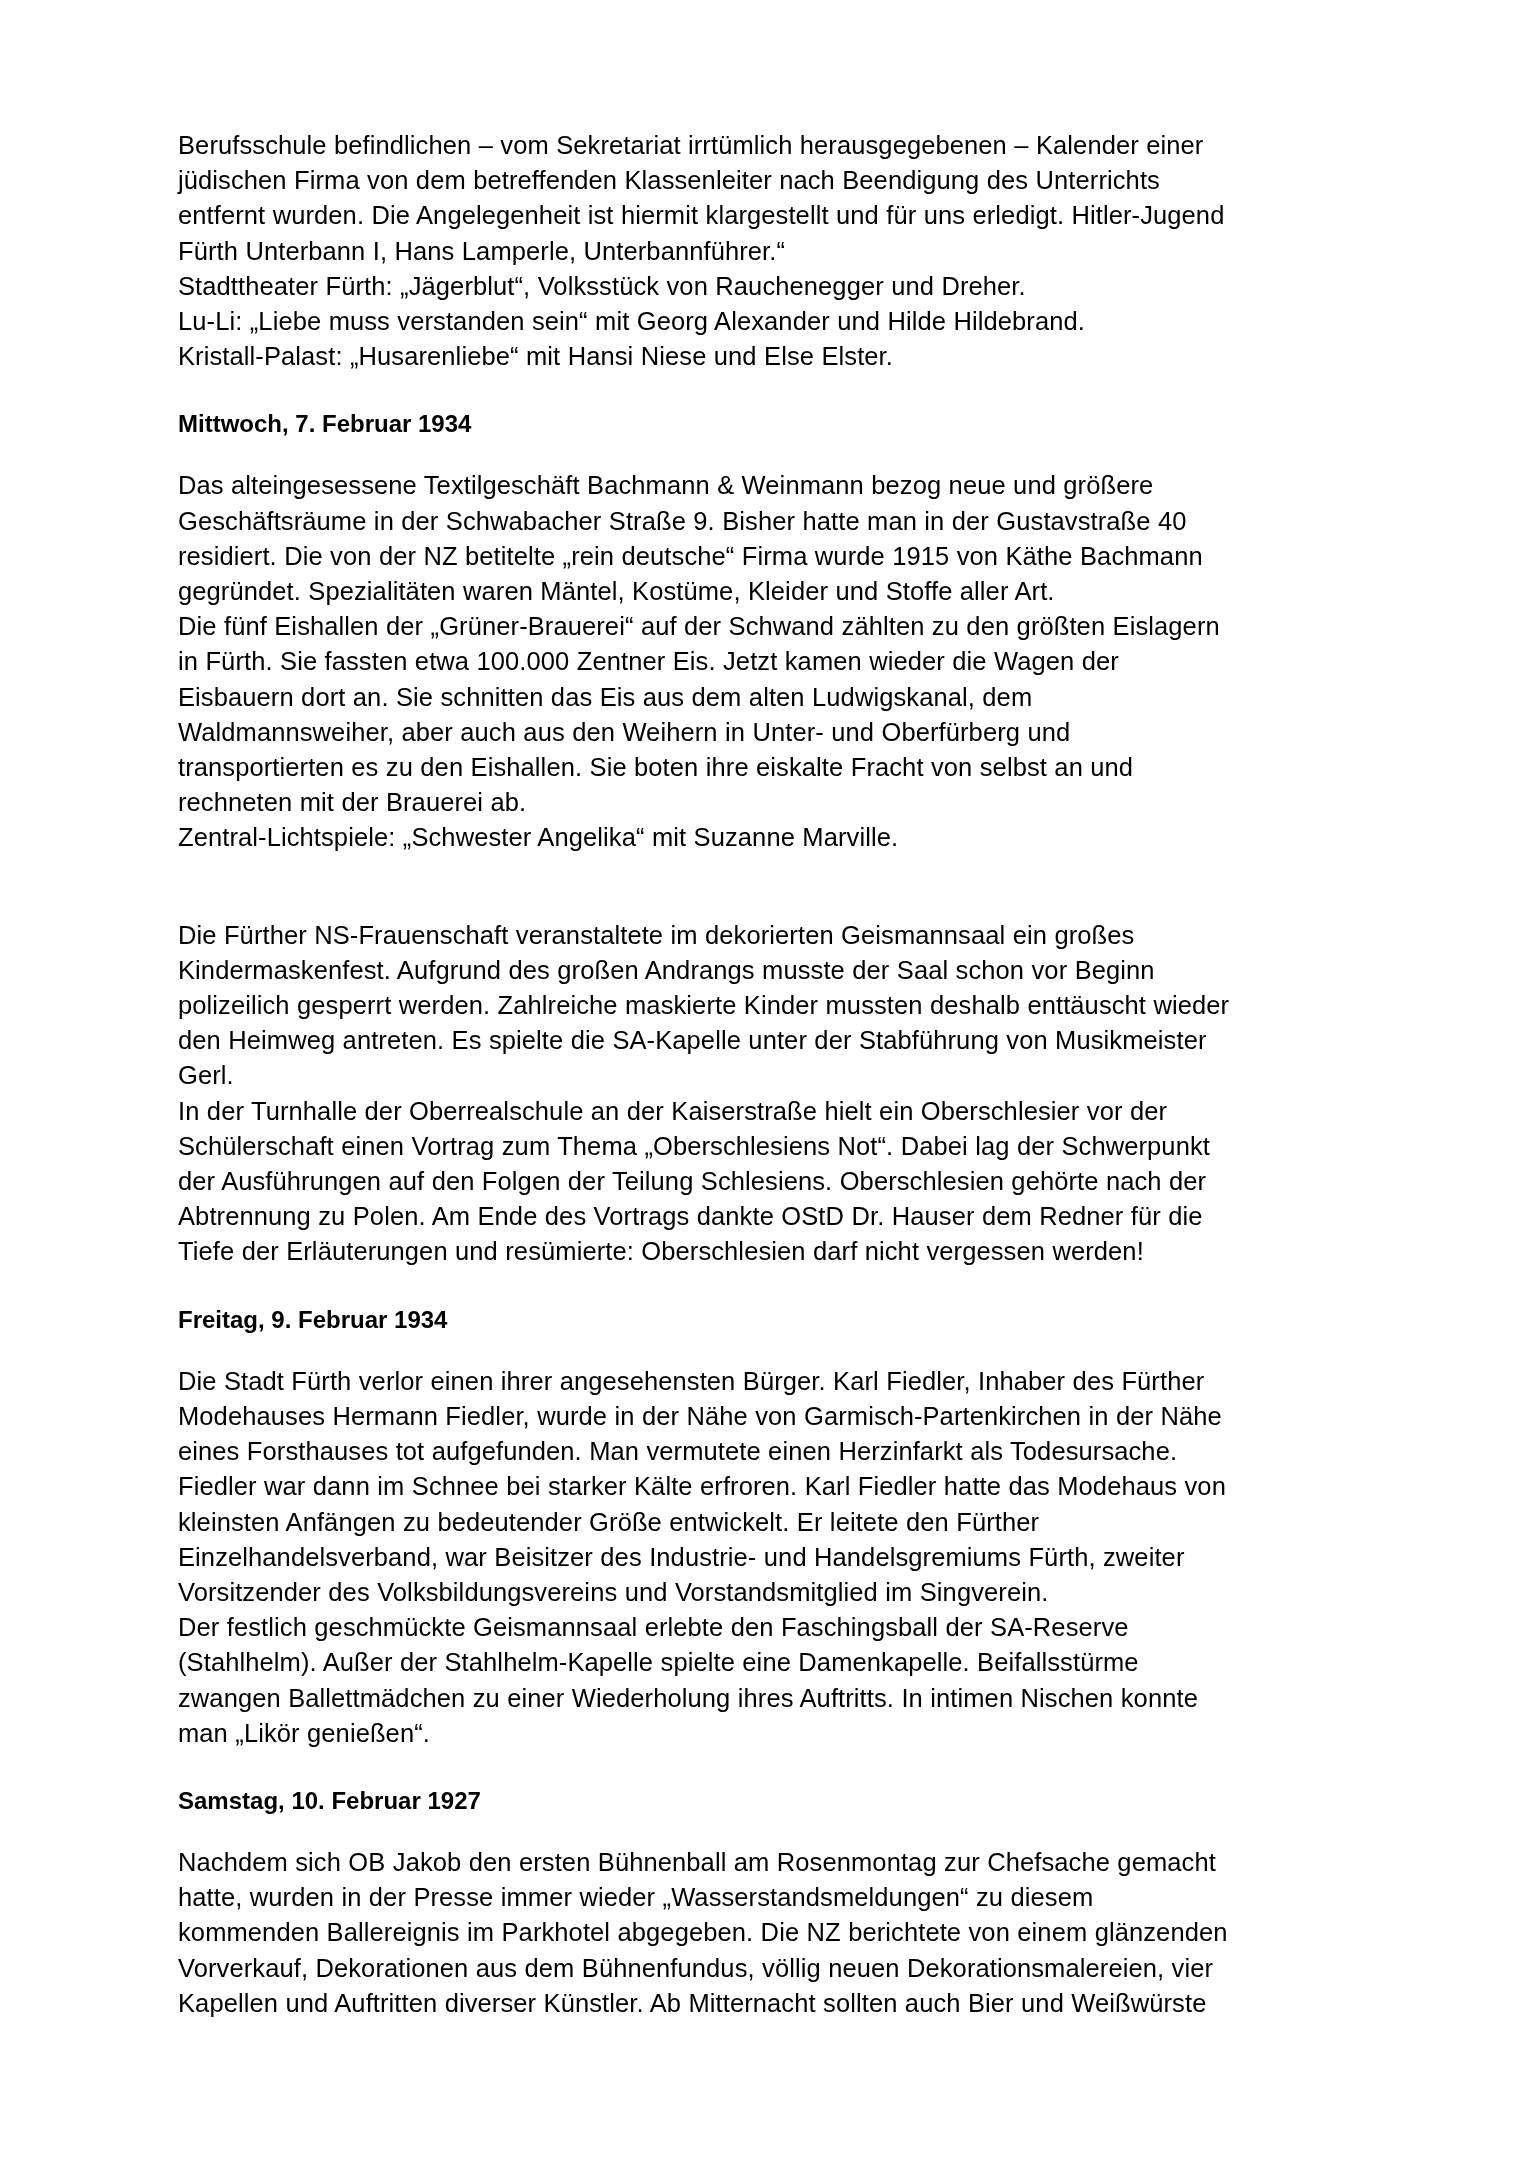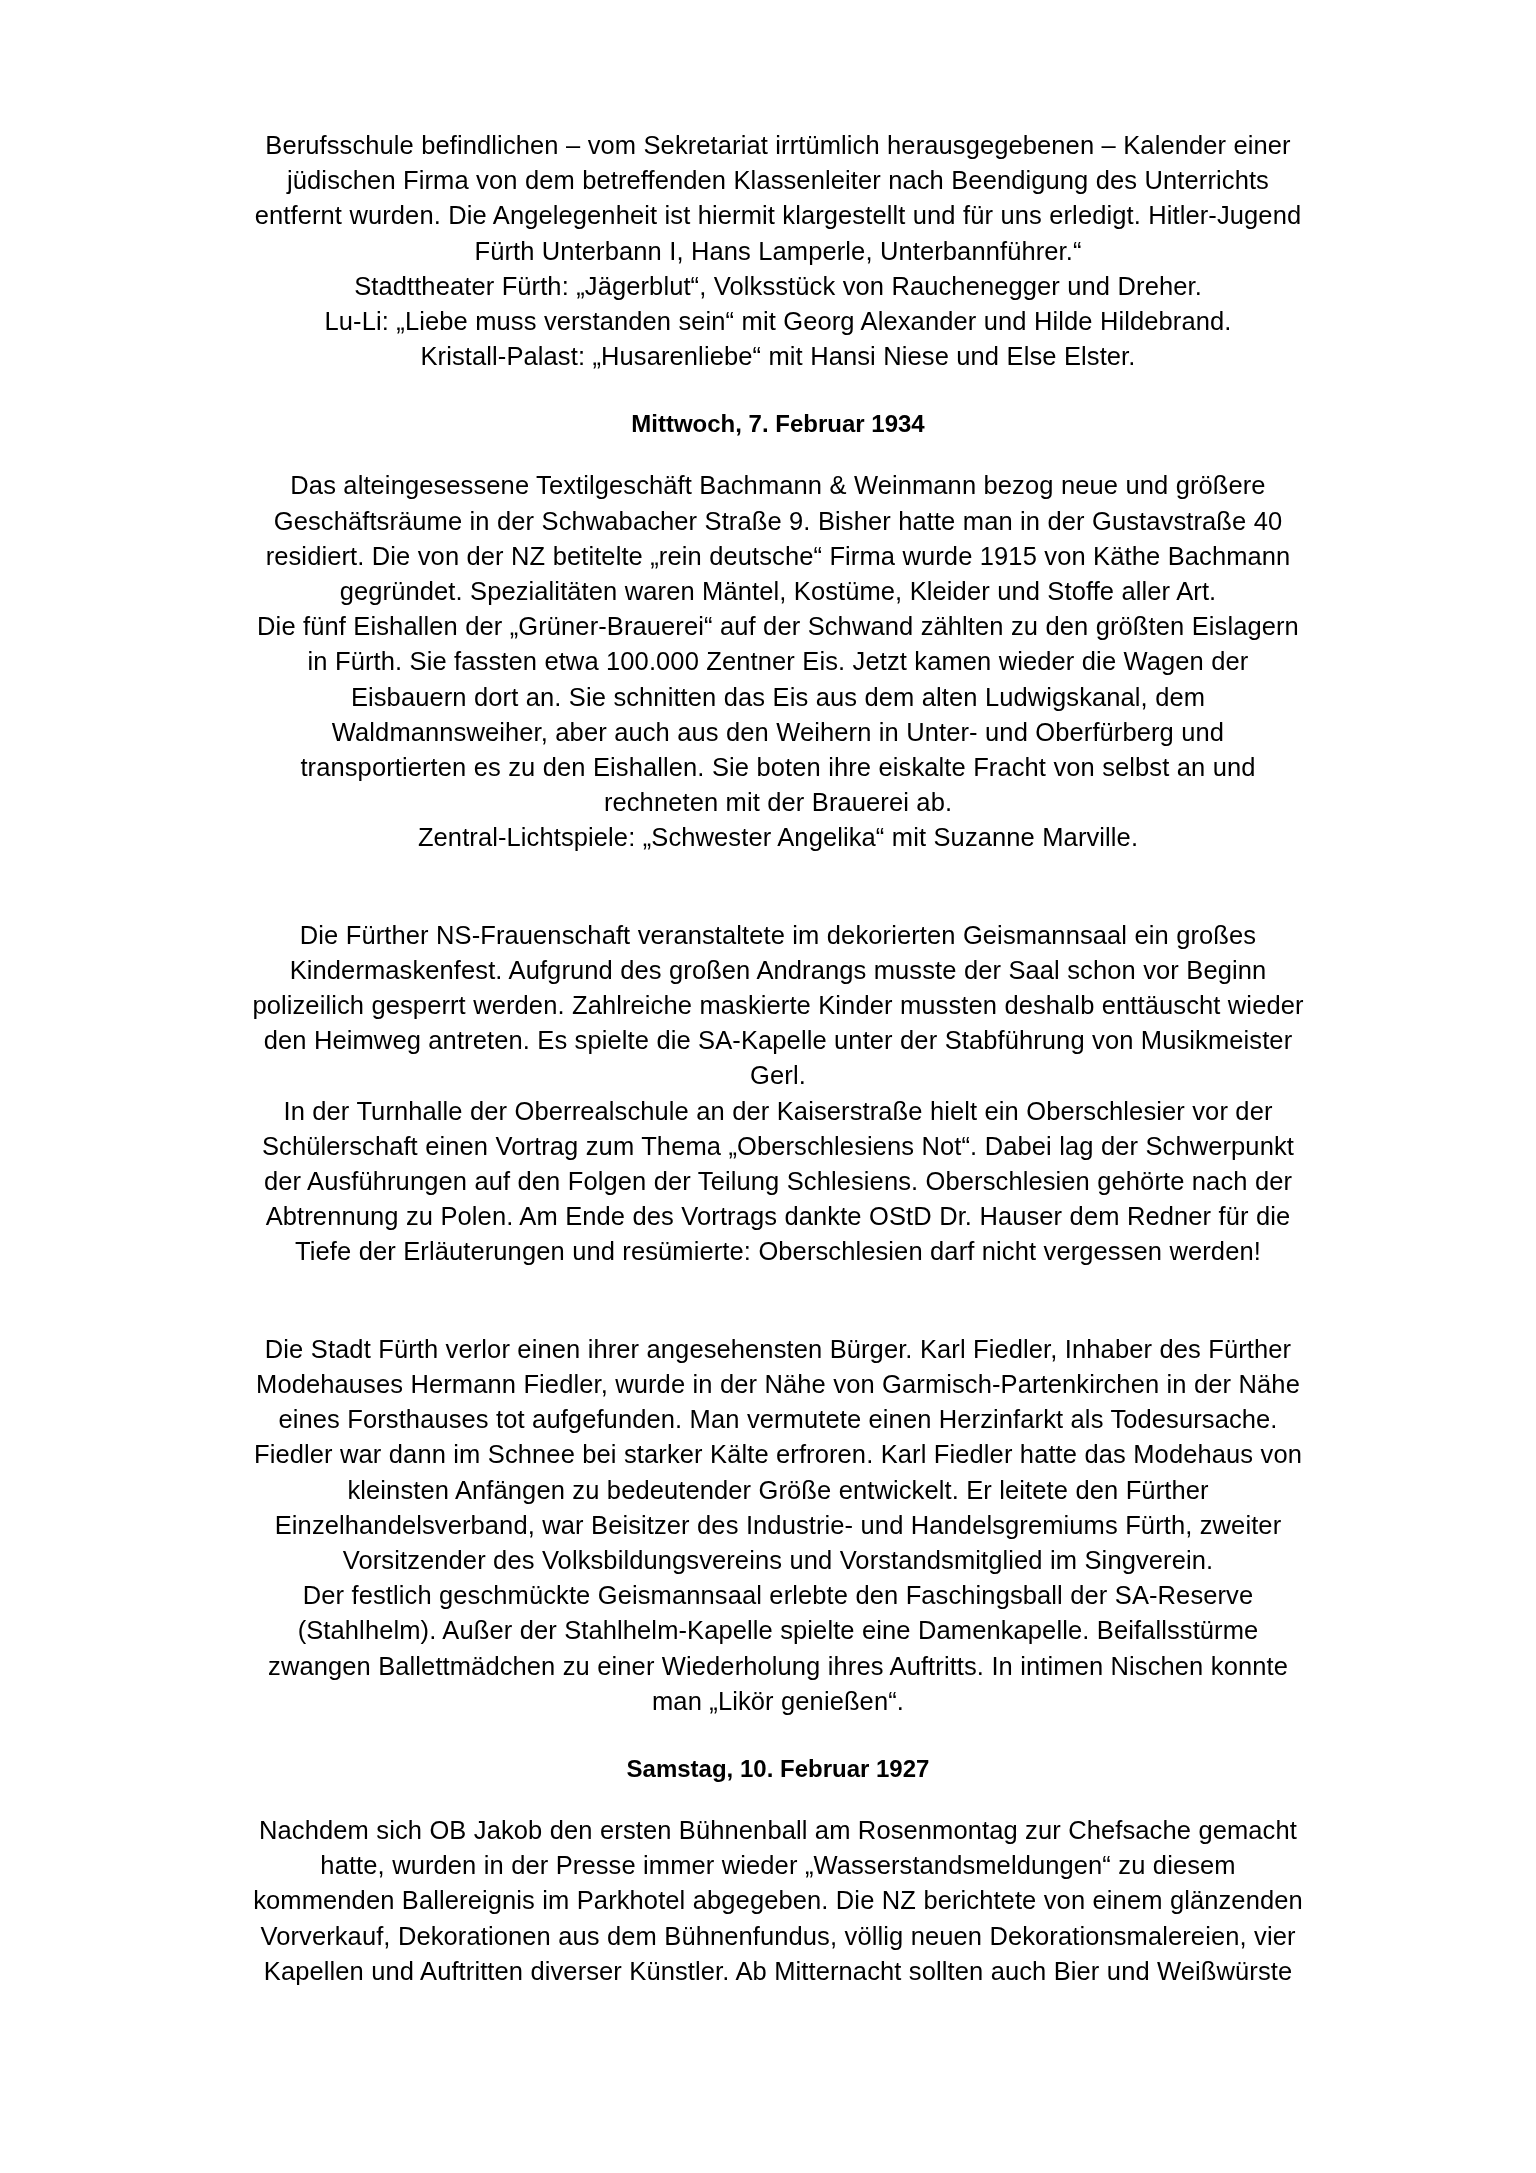--- a/index.html
+++ b/index.html
@@ -12,21 +12,20 @@
     color: #000000;
   }
   .page {
     position: relative;
     width: 1536px;
     height: 2173px;
     background: #ffffff;
     box-sizing: border-box;
     padding: 128px 160px 0 178px;
     overflow: hidden;
-    text-align: center;
   }
   .content {
     width: 1200px;
   }
   .para {
     font-size: 25.5px;
     line-height: 35.2px;
     letter-spacing: 0.1px;
     margin: 0;
     white-space: pre-wrap;
@@ -79,20 +78,21 @@
 polizeilich gesperrt werden. Zahlreiche maskierte Kinder mussten deshalb enttäuscht wieder
 den Heimweg antreten. Es spielte die SA-Kapelle unter der Stabführung von Musikmeister
 Gerl.
 In der Turnhalle der Oberrealschule an der Kaiserstraße hielt ein Oberschlesier vor der
 Schülerschaft einen Vortrag zum Thema „Oberschlesiens Not“. Dabei lag der Schwerpunkt
 der Ausführungen auf den Folgen der Teilung Schlesiens. Oberschlesien gehörte nach der
 Abtrennung zu Polen. Am Ende des Vortrags dankte OStD Dr. Hauser dem Redner für die
 Tiefe der Erläuterungen und resümierte: Oberschlesien darf nicht vergessen werden!</p>
     <div class="gap-after-para"></div>
 
+    <h2 class="heading">Freitag, 9. Februar 1934</h2>
     <div class="gap-after-heading"></div>
 
     <p class="para">Die Stadt Fürth verlor einen ihrer angesehensten Bürger. Karl Fiedler, Inhaber des Fürther
 Modehauses Hermann Fiedler, wurde in der Nähe von Garmisch-Partenkirchen in der Nähe
 eines Forsthauses tot aufgefunden. Man vermutete einen Herzinfarkt als Todesursache.
 Fiedler war dann im Schnee bei starker Kälte erfroren. Karl Fiedler hatte das Modehaus von
 kleinsten Anfängen zu bedeutender Größe entwickelt. Er leitete den Fürther
 Einzelhandelsverband, war Beisitzer des Industrie- und Handelsgremiums Fürth, zweiter
 Vorsitzender des Volksbildungsvereins und Vorstandsmitglied im Singverein.
 Der festlich geschmückte Geismannsaal erlebte den Faschingsball der SA-Reserve

